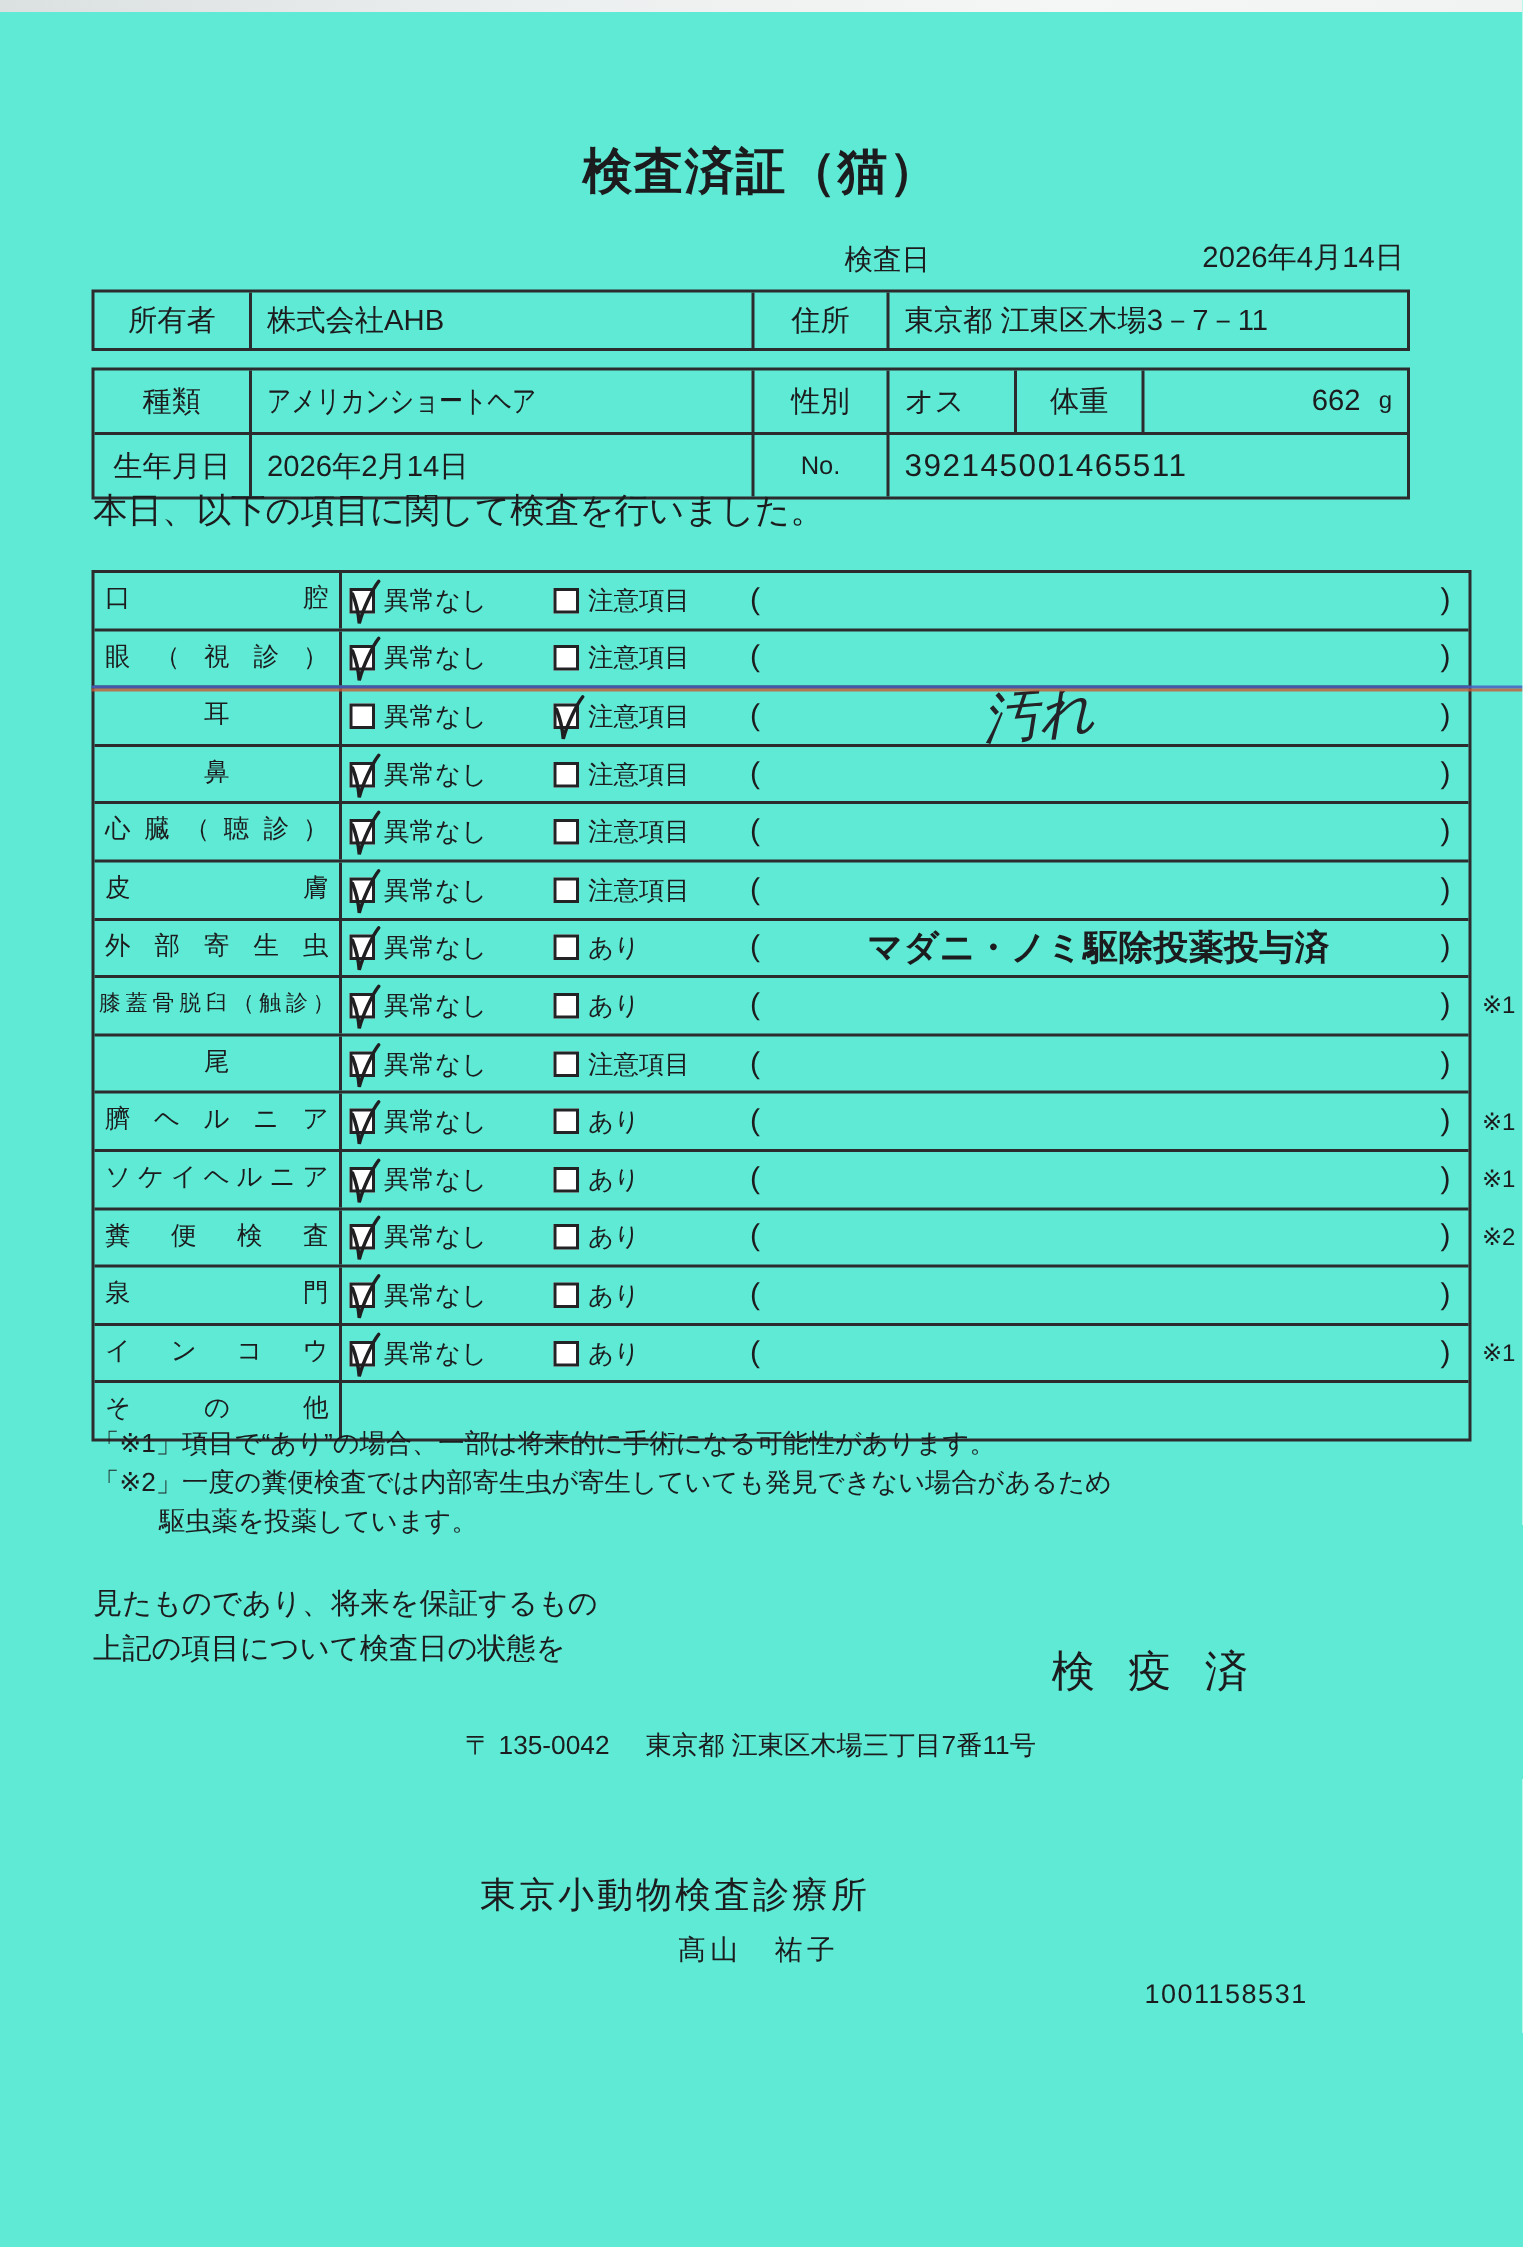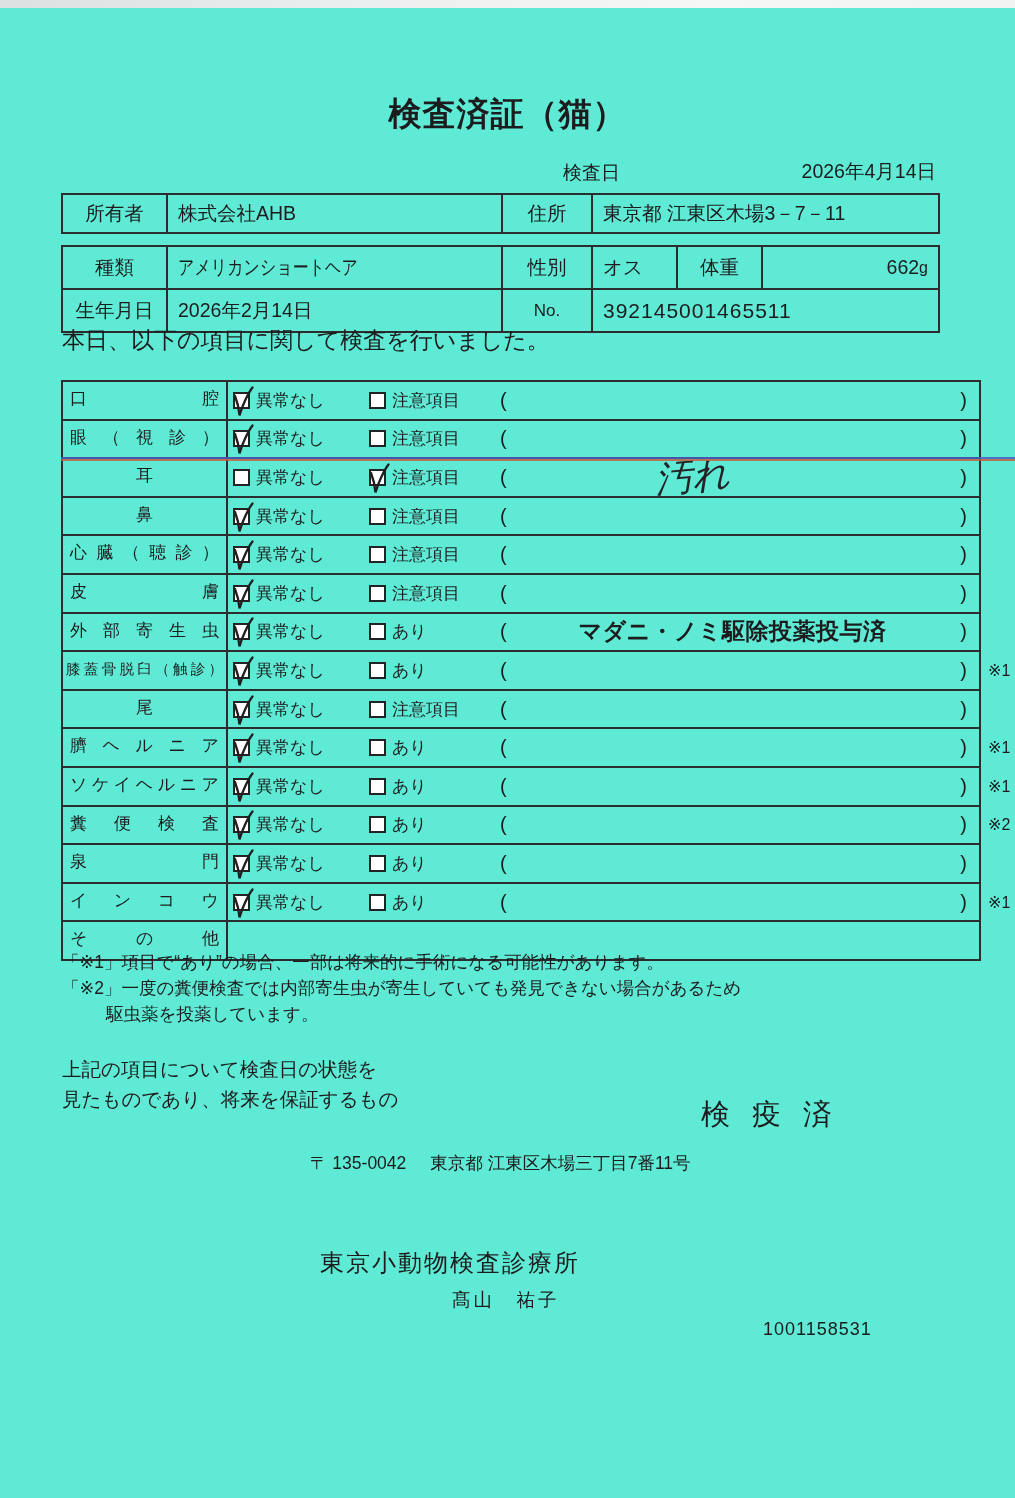--- a/index.html
+++ b/index.html
@@ -22,21 +22,21 @@
   .cell:first-child{border-left:none}
   .cell-label{justify-content:center;font-size:19.5px}
   .cell-value{padding:6px 10px;font-size:19.5px;white-space:nowrap}
   #owner-table{top:193px}
   #owner-table .trow{height:37px}
   #animal-table{top:245px}
   #animal-table .trow{height:41px}
   .w-103{width:103px;flex:none}.w-335{width:335px;flex:none}.w-90{width:90px;flex:none}
   .w-85{width:85px;flex:none}.w-179{width:179px;flex:none}.w-349{width:349px;flex:none}
   .condensed{display:inline-block;transform:scaleX(.8);transform-origin:left center;font-size:20px}
-  .weight-cell{justify-content:flex-end;padding-right:12px;}
+  .weight-cell{justify-content:flex-end;padding-right:12px;gap:12px}
   .unit{font-size:16px}
   .no-label{font-size:17px}
   .no-value{font-size:21px;letter-spacing:1px}
   
   .exam-intro{position:absolute;left:62px;top:325px;font-size:23px}
   .exam{position:absolute;left:61px;top:380px;width:920px;border:2px solid #2c2c2e;box-sizing:border-box}
   .exam-row{display:flex;height:36.6px;border-top:2px solid #2c2c2e;position:relative}
   .exam-row:first-child{border-top:none}
   .exam-label{box-sizing:border-box;width:165px;flex:none;border-right:2px solid #2c2c2e;
     font-size:17px;line-height:34.5px;padding:0 7px;white-space:nowrap;overflow:hidden}
@@ -439,22 +439,22 @@
     <div class="artifact artifact-red"></div>
   </div>
 
   <div class="notes">
     <div>「※1」項目で“あり”の場合、一部は将来的に手術になる可能性があります。</div>
     <div>「※2」一度の糞便検査では内部寄生虫が寄生していても発見できない場合があるため</div>
     <div class="note-indent">駆虫薬を投薬しています。</div>
   </div>
 
   <div class="disclaimer">
+    <div>見たものであり、将来を保証するもの</div>
     <div>上記の項目について検査日の状態を</div>
-    <div>見たものであり、将来を保証するもの</div>
   </div>
   <div class="stamp">検 疫 済</div>
 
   <div class="addr-line">
     <span>〒 135-0042</span>
     <span>東京都 江東区木場三丁目7番11号</span>
   </div>
   <div class="clinic">東京小動物検査診療所</div>
   <div class="vet">髙山　祐子</div>
   <div class="serial">1001158531</div>

